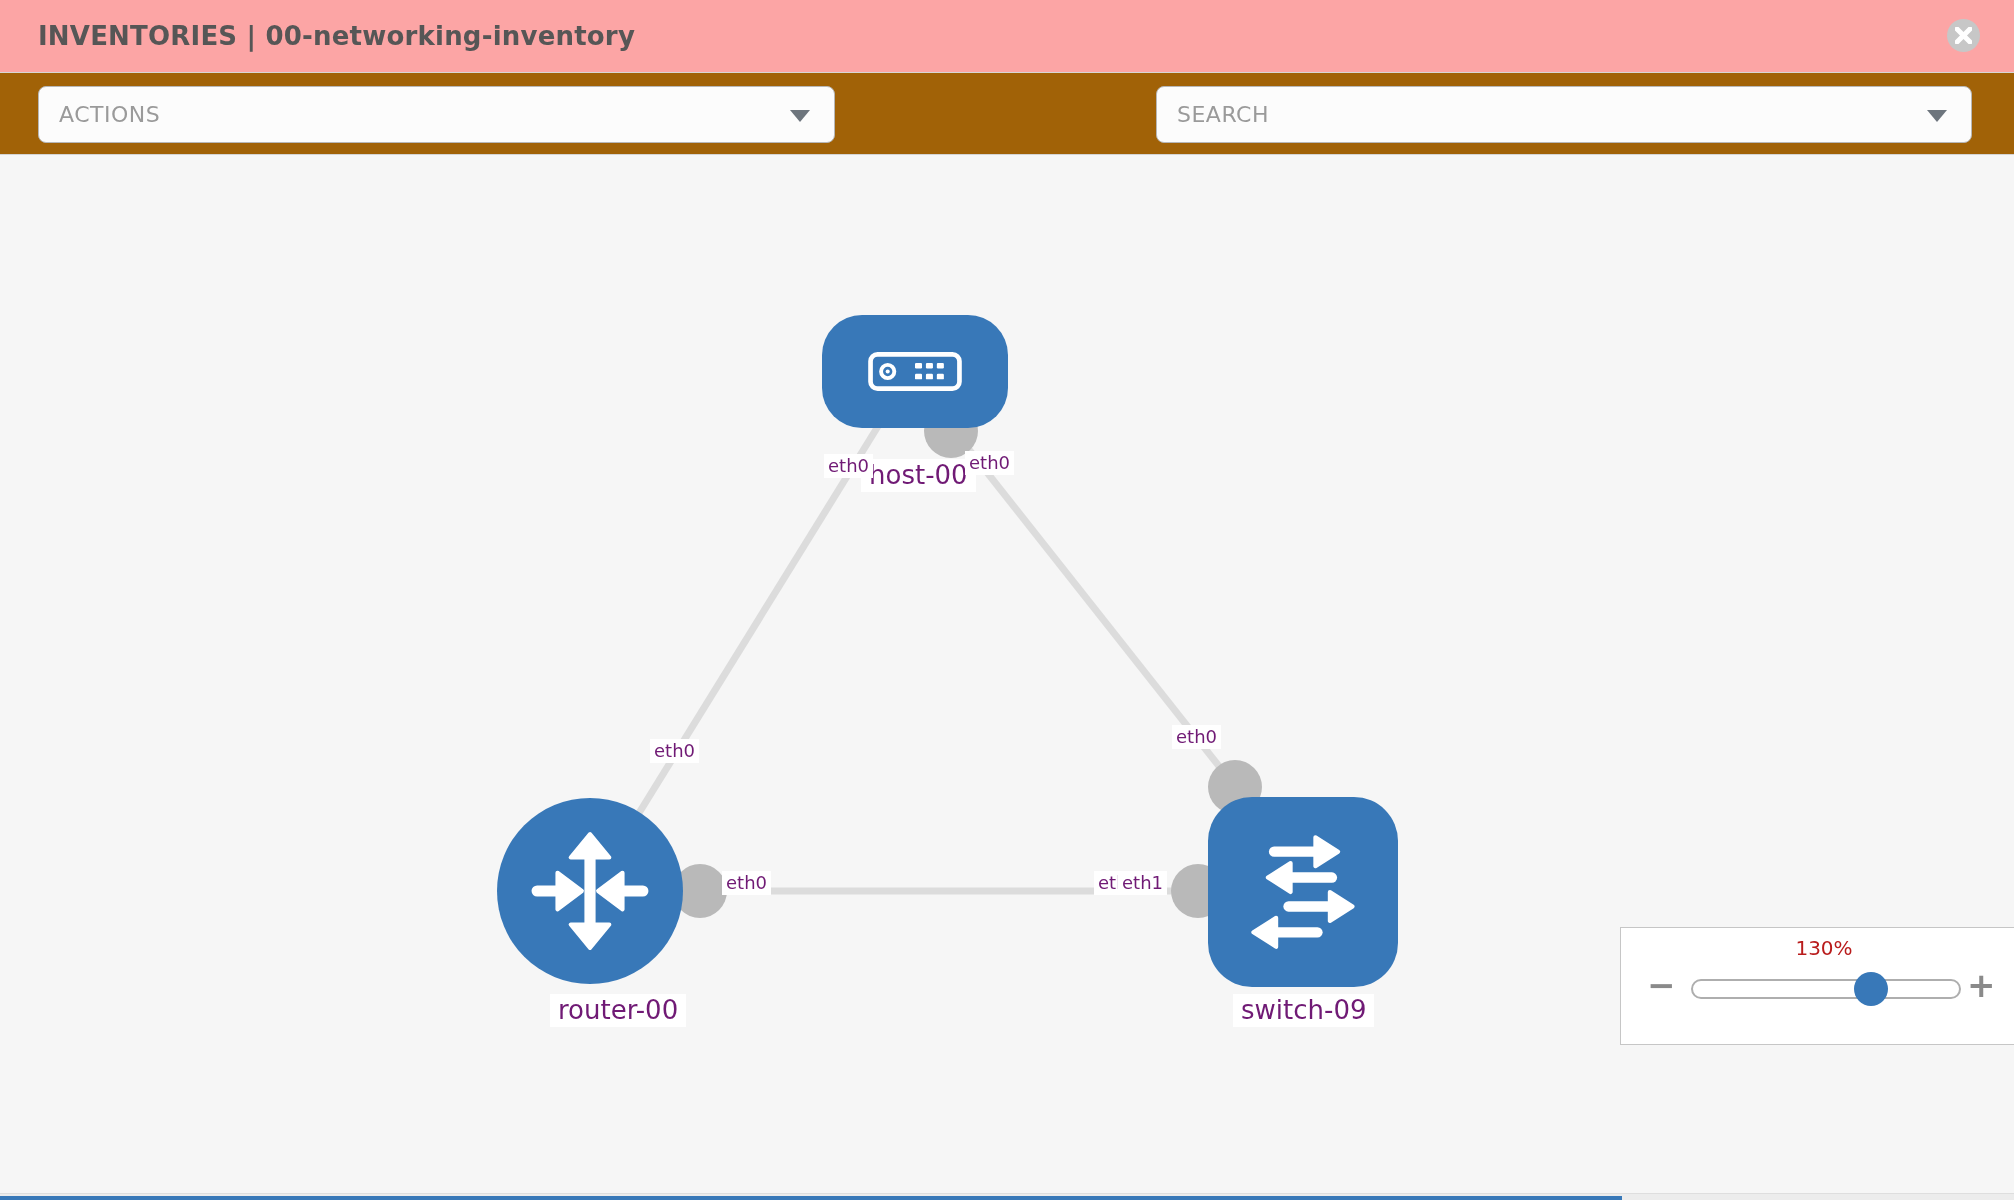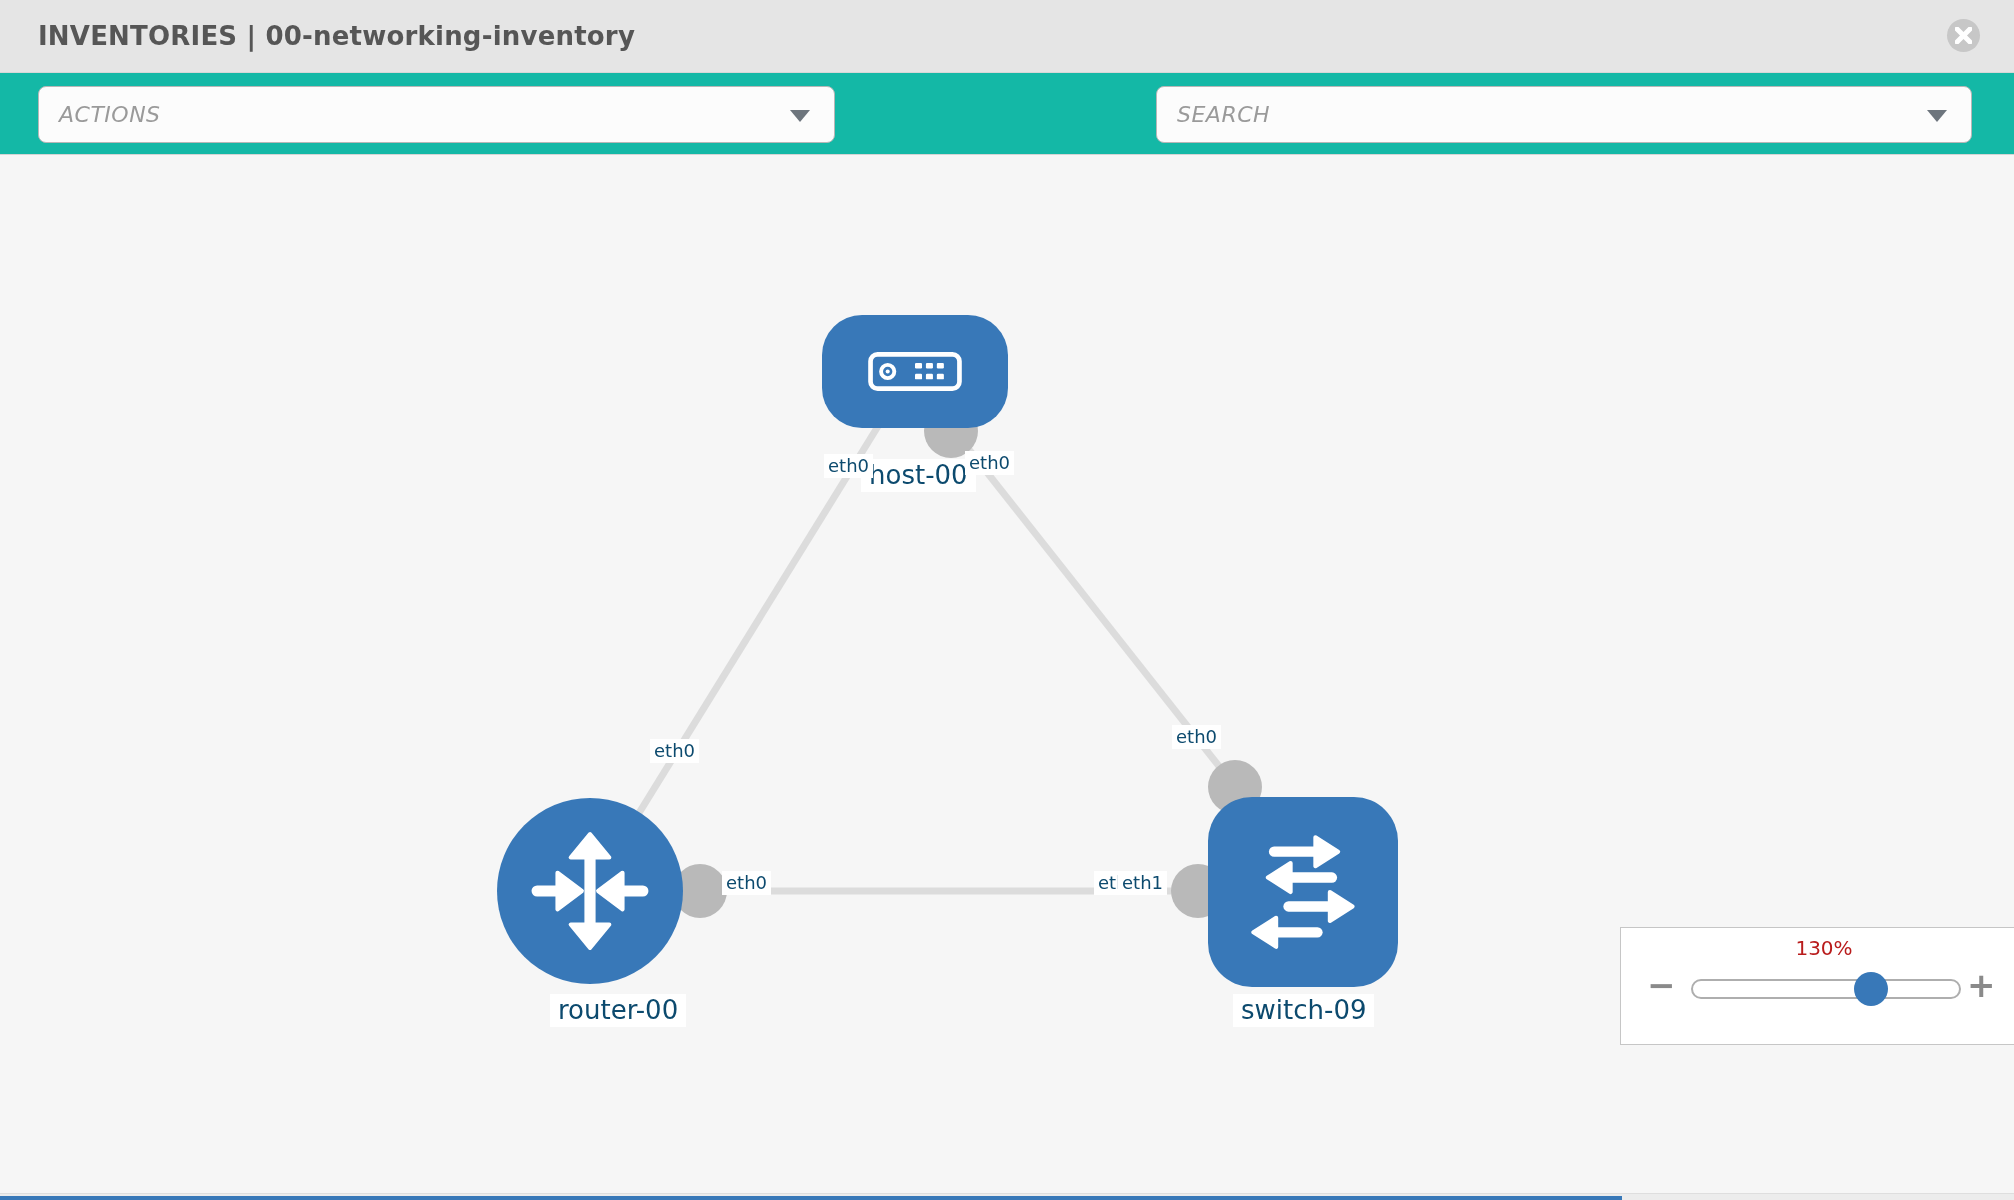--- a/index.html
+++ b/index.html
@@ -1,30 +1,30 @@
 <!DOCTYPE html>
 <html><head>
 <meta charset="utf-8">
 <style>
   * { margin:0; padding:0; box-sizing:border-box; }
   html,body { width:2014px; height:1200px; overflow:hidden; background:#fff;
               font-family:"DejaVu Sans","Liberation Sans",sans-serif; }
   .app { position:relative; width:2014px; height:1200px; }
 
   
-  .header { position:absolute; left:0; top:0; width:100%; height:72px; background:#e5e5e5;padding-left:48px; }
+  .header { position:absolute; left:0; top:0; width:100%; height:72px; background:#fca5a5;padding-left:48px; }
   .page-title { position:absolute; left:38px; top:0; line-height:72px;
                 font-size:26px; font-weight:bold; color:#565656; letter-spacing:.2px; }
   .close-btn { position:absolute; left:1947px; top:19px; width:33px; height:33px;
                border-radius:50%; background:#c7c7c7; cursor:pointer; }
   .close-btn svg { position:absolute; left:8px; top:8px; }
 
   
   .toolbar { position:absolute; left:0; top:72px; width:100%; height:83px;
-             background:#14b8a6; border-top:1px solid #d7d7d7; border-bottom:1px solid #d4d4d4;font-style:italic; }
+             background:#a16207; border-top:1px solid #d7d7d7; border-bottom:1px solid #d4d4d4; }
   .select { position:absolute; top:13px; height:57px; background:#fcfcfc;
             border:1px solid #b7b7b7; border-radius:8px; cursor:pointer; }
   .select .sel-label { position:absolute; left:20px; top:0; line-height:55px;
                        font-size:22px; color:#9a9a9a; letter-spacing:.5px; }
   .caret { position:absolute; right:24px; top:23px; width:0; height:0;
            border-left:10px solid transparent; border-right:10px solid transparent;
            border-top:12px solid #6d757d; }
   .select-actions { left:38px; width:797px; }
   .select-search  { left:1156px; width:816px; }
   .tool-btn { position:absolute; top:90px; width:44px; height:44px; background:transparent;
@@ -36,21 +36,21 @@
   
   .canvas { position:absolute; left:0; top:155px; width:2014px; height:1045px; background:#f6f6f6; }
   .linksvg { position:absolute; left:0; top:0; width:2014px; height:1045px; z-index:1; }
 
   .node { position:absolute; z-index:2; background:#3878b8; display:flex;
           align-items:center; justify-content:center; cursor:pointer; }
   .node-host   { left:822px; top:160px; width:186px; height:113px; border-radius:40px; }
   .node-router { left:497px; top:643px; width:186px; height:186px; border-radius:50%; }
   .node-switch { left:1208px; top:642px; width:190px; height:190px; border-radius:44px; }
 
-  .chip { position:absolute; z-index:3; background:#ffffff; color:#0c4a6e;
+  .chip { position:absolute; z-index:3; background:#ffffff; color:#701a75;
           font-size:18px; line-height:24px; padding:0 4px; white-space:nowrap; }
   .chip.nodelabel { font-size:26px; line-height:33px; padding:0 8px; }
   .lbl-host   { left:861px; top:284px;margin-top:20px; }
   .lbl-router { left:522px; top:839px;margin-left:28px; }
   .lbl-switch { left:1233px; top:839px; }
   .if-host-left   { left:824px; top:299px; }
   .if-host-right  { left:965px; top:296px; }
   .if-router-top  { left:650px; top:584px; }
   .if-link-mid    { left:722px; top:716px; }
   .if-switch-eth0 { left:1094px; top:716px; z-index:3; }

